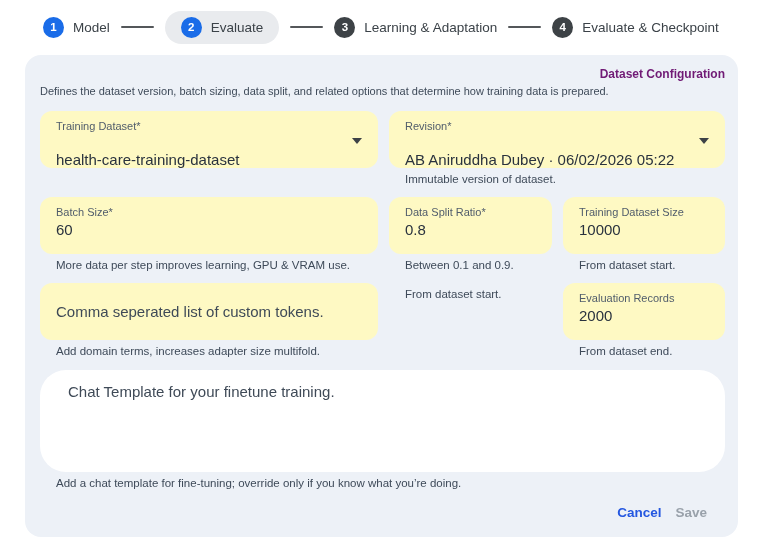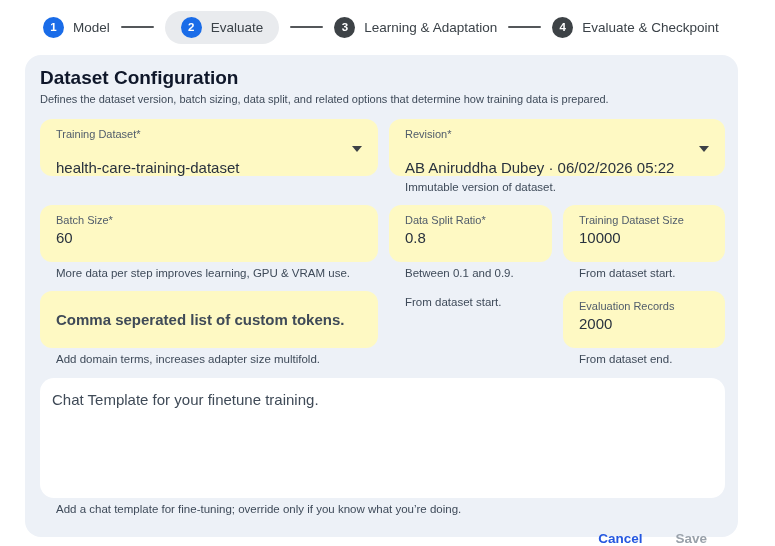--- a/index.html
+++ b/index.html
@@ -24,21 +24,21 @@
   .step-circle.upcoming { background: #3d4246; }
   .step-label { font-size: 13.5px; color: #3b4248; white-space: nowrap; }
   .connector { width: 33px; height: 2px; background: #54575a; margin: 0 11px; border-radius: 1px; flex: 0 0 auto; }
 
   
   .panel {
     width: 713px; height: 482px; margin: 9px 0 0 25px;
     background: #edf1f7; border-radius: 16px;
     padding: 12px 13px 0 15px;
   }
-  .panel-title { font-size: 19px; font-weight: bold; color: #0f172a; }
+  .panel-title { font-size: 12px; font-weight: bold; color: #701a75; text-align: right; }
   .panel-subtitle { font-size: 11px; color: #3e4a59; margin-top: 4px; }
 
   .row { display: grid; gap: 11px; }
   .row-2col { grid-template-columns: 338px 1fr; margin-top: 14px; }
   .row-3col { grid-template-columns: 338px 163px 1fr; margin-top: 12px; }
 
   .field-card {
     background: #fef9c3; border-radius: 12px; height: 57px;
     padding: 9px 14px 0 16px; position: relative;
   }
@@ -54,33 +54,33 @@
   .caret {
     position: absolute; right: 16px; top: 27px;
     width: 0; height: 0;
     border-left: 5px solid transparent; border-right: 5px solid transparent;
     border-top: 6px solid #3d4246;
   }
   .helper { font-size: 11.5px; color: #3e4a59; margin: 5px 0 0 16px; white-space: nowrap; }
   .helper em { font-style: italic; }
 
   .textarea-card {
-    background: #ffffff; border-radius: 14px; height: 120px; margin-top: 13px;
-    padding: 13px 12px;
+    background: #ffffff; border-radius: 26px; height: 102px; margin-top: 13px;
+    padding: 13px 28px;
   }
   .textarea-input {
     border: none; outline: none; background: transparent; resize: none;
     width: 100%; height: 100%; padding: 0;
     font-family: "Liberation Sans", "DejaVu Sans", sans-serif;
     font-size: 15px; color: #29323e;
   }
 
   .actions {
     display: flex; justify-content: flex-end; align-items: center;
-    gap: 33px; margin-top: 16px; padding-right: 18px;
+    gap: 14px; margin-top: 16px; padding-right: 18px;
   }
   .btn {
     background: none; border: none; cursor: pointer;
     font-family: "Liberation Sans", "DejaVu Sans", sans-serif;
     font-size: 13.5px; font-weight: bold;
   }
   .btn-cancel { color: #2457e0; }
   .btn-save { color: #99a1aa; cursor: default; }
 </style>
 </head>
@@ -152,21 +152,21 @@
         <div class="field-label">Training Dataset Size</div>
         <input class="field-input" type="text" value="10000" style="">
       </div>
       <div class="helper">From dataset start.</div>
     </div>
   </div>
 
   <div class="row row-3col">
     <div>
       <div class="field-card centered">
-        <input class="field-input" style="margin-top: 0px; font-weight: bold;" type="text" placeholder="Comma seperated list of custom tokens.">
+        <input class="field-input" style="margin-top: 0px;" type="text" placeholder="Comma seperated list of custom tokens.">
       </div>
       <div class="helper">Add domain terms, increases adapter size multifold.</div>
     </div>
     <div>
       <div class="helper">From dataset start.</div>
     </div>
     <div>
       <div class="field-card">
         <div class="field-label">Evaluation Records</div>
         <input class="field-input" type="text" value="2000" style="">

